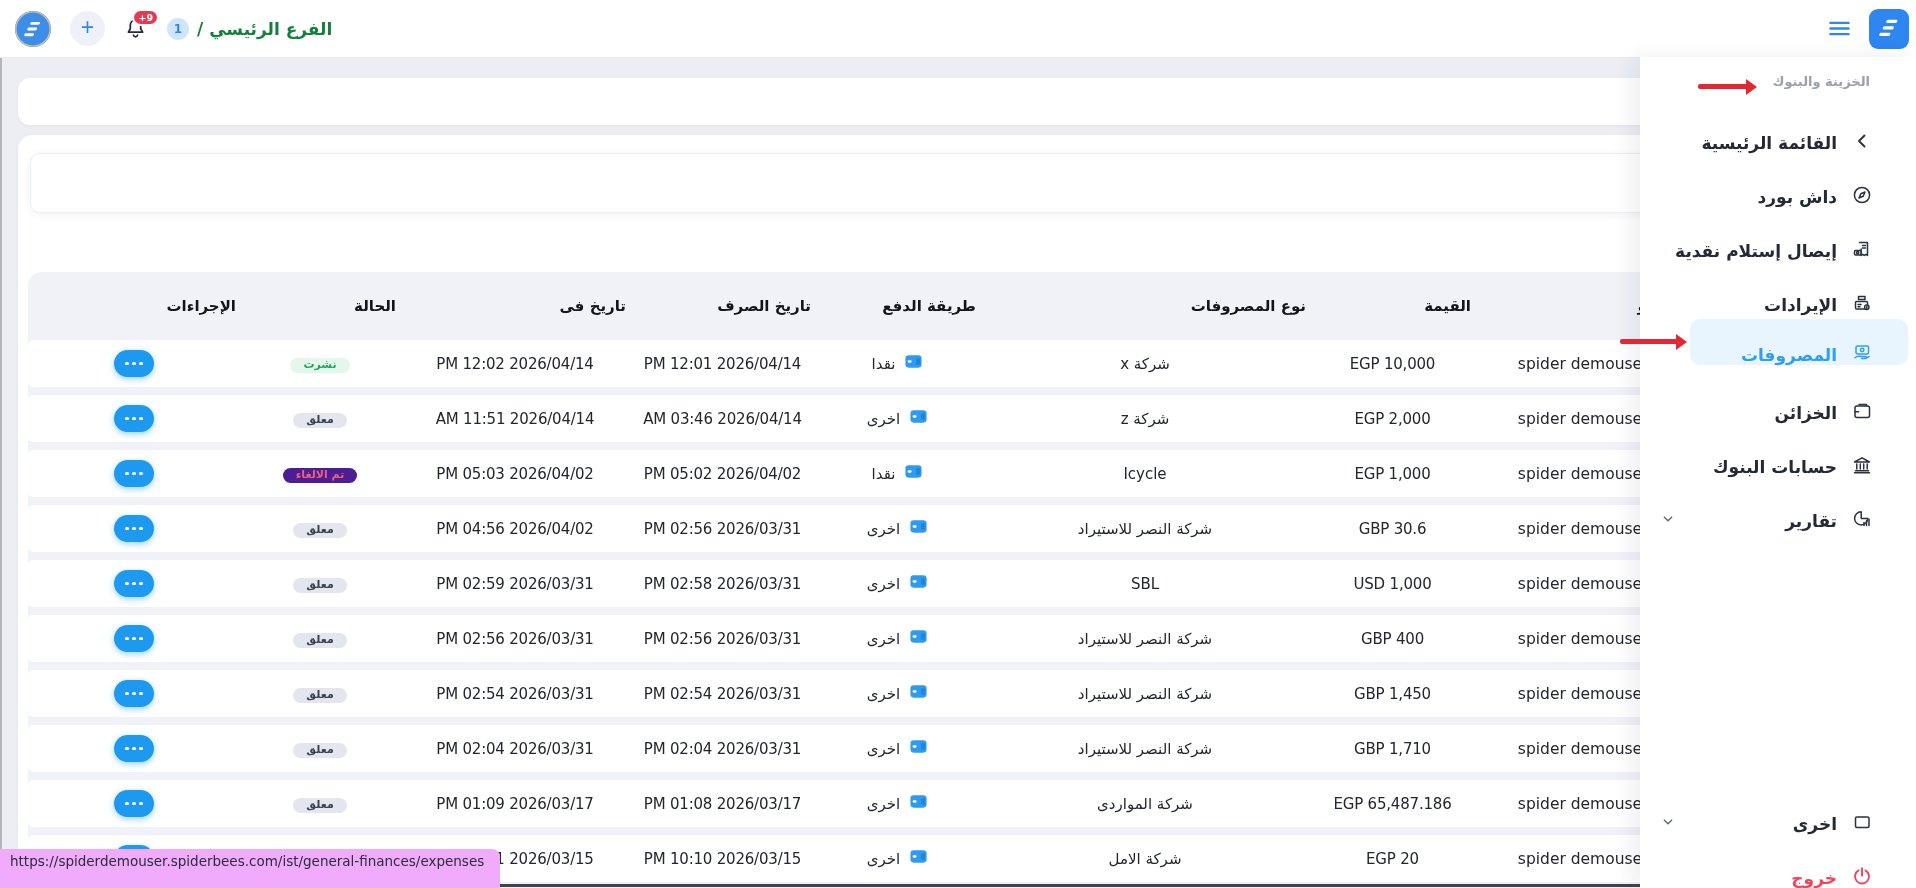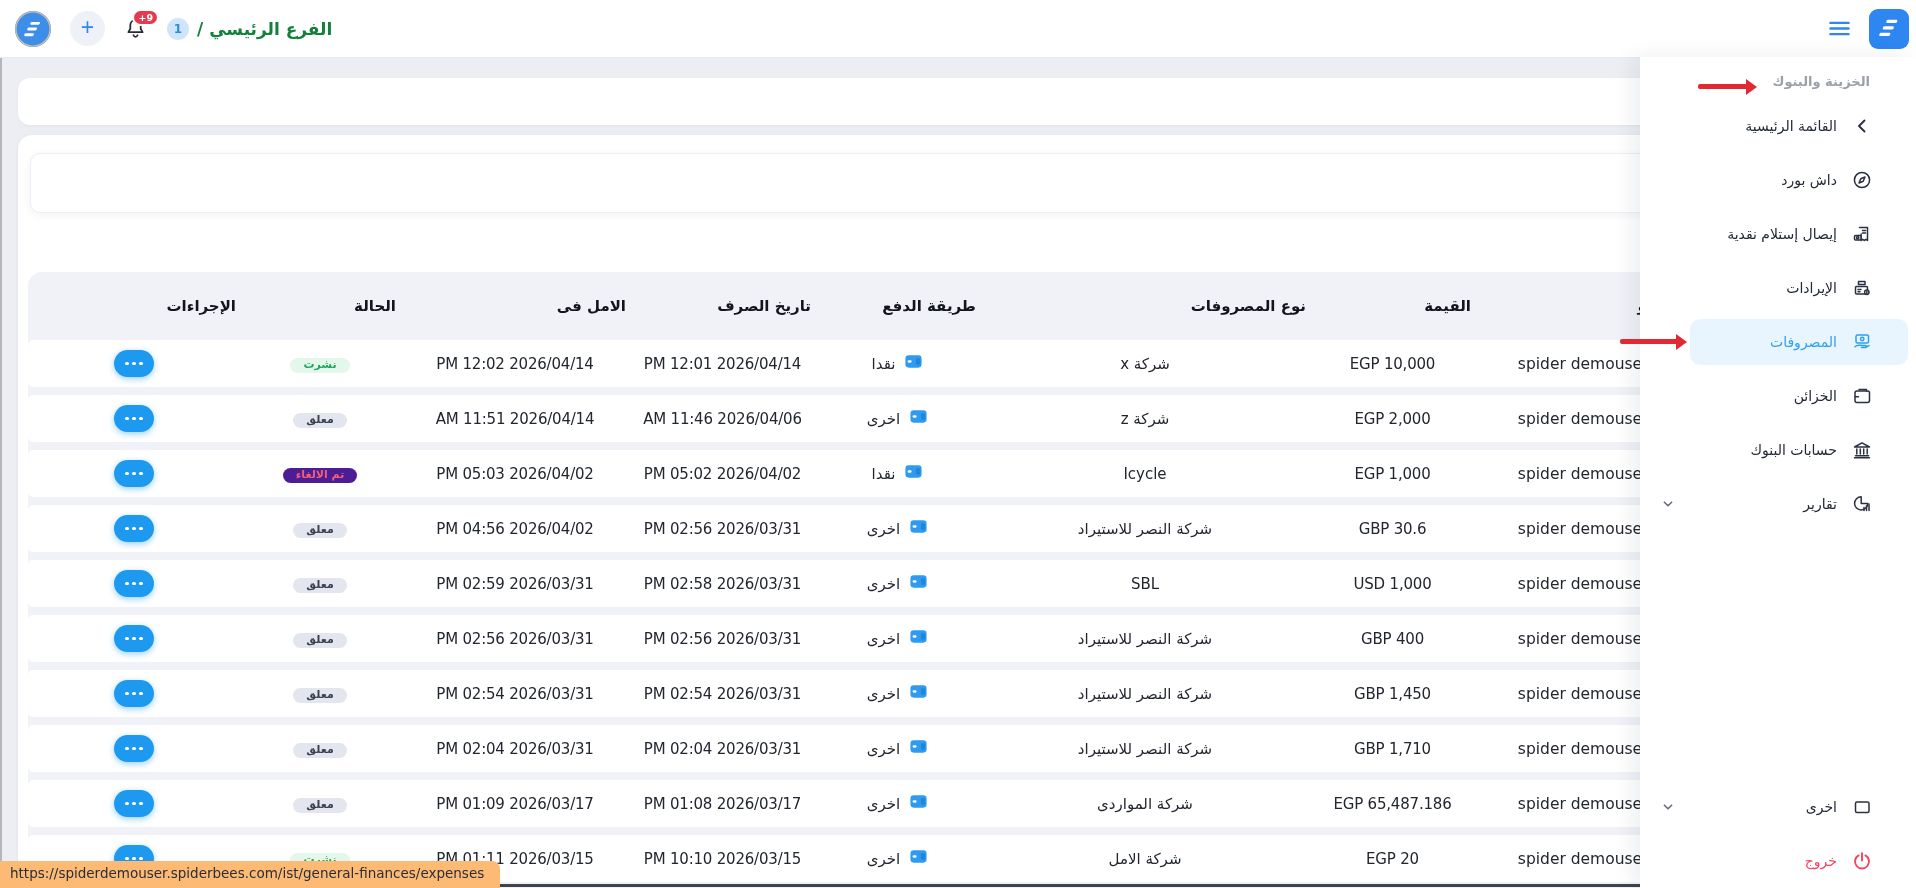--- a/index.html
+++ b/index.html
@@ -50,37 +50,37 @@
   .badge.published{background:#e3f7eb;color:#1fa45c;}
   .badge.pending{background:#e3e6ee;color:#3a4150;}
   .badge.cancelled{background:#4c1d95;color:#ee5f7a;}
   .dots{width:40px;height:27px;border-radius:14px;background:#1d9af0;border:none;cursor:pointer;
     display:inline-flex;align-items:center;justify-content:center;gap:3.5px;box-shadow:0 2px 6px rgba(29,154,240,.45);vertical-align:middle;}
   .dots i{width:3.5px;height:3.5px;border-radius:50%;background:#fff;display:block;}
   
   .sidebar{position:absolute;left:1640px;top:57px;width:276px;height:831px;background:#ffffff;z-index:20;
     box-shadow:-8px 0 20px rgba(20,30,60,.07);display:flex;flex-direction:column;padding-top:14px;box-sizing:border-box;}
   .section-label{direction:rtl;text-align:right;padding:0 46px 0 0;color:#9aa1ad;font-size:13px;font-weight:700;height:28px;line-height:22px;}
-  .side-item{display:flex;align-items:center;height:54px;padding:0 42px 0 18px;direction:rtl;gap:13px;
-    font-size:14px;color:#232935;cursor:pointer;box-sizing:border-box;}
+  .side-item{display:flex;align-items:flex-end;height:54px;padding:0 42px 0 18px;direction:rtl;gap:13px;
+    font-size:17px;color:#232935;cursor:pointer;box-sizing:border-box;font-weight:bold;}
   .side-item .icon{width:24px;height:24px;flex:0 0 24px;display:flex;align-items:center;justify-content:center;}
   .side-item .side-label{white-space:nowrap;}
   .side-item .chev{margin-inline-start:auto;display:flex;width:20px;flex:0 0 20px;}
   .side-item.active{background:#e9f5fe;color:#2f9ff2;border-radius:10px;margin:4px 8px 4px 50px;height:46px;padding:0 34px 0 12px;}
   .side-item.active svg{stroke:#2f9ff2;}
   .side-item.danger{color:#f4435c;}
   .side-spacer{flex:1;}
   
   .arrow{position:absolute;height:5px;background:#e22832;z-index:30;border-radius:2px;}
   .arrow:after{content:'';position:absolute;right:-9px;top:-5.5px;border-left:11px solid #e22832;
     border-top:8px solid transparent;border-bottom:8px solid transparent;}
   .arrow-1{left:1698px;top:84px;width:50px;}
   .arrow-2{left:1620px;top:339px;width:58px;}
-  .url-tooltip{position:absolute;left:0;bottom:0;height:23px;background:#fdba74;color:#2a2e39;font-size:13.5px;
-    padding:4px 16px 0 10px;border-radius:0 8px 0 0;z-index:40;direction:ltr;white-space:nowrap;}
+  .url-tooltip{position:absolute;left:0;bottom:0;height:23px;background:#f0abfc;color:#2a2e39;font-size:13.5px;
+    padding:4px 16px 12px 10px;border-radius:0 8px 0 0;z-index:40;direction:ltr;white-space:nowrap;}
   .bottom-strip{position:absolute;left:60px;bottom:1px;width:1580px;height:3px;background:#3f444c;z-index:15;}
   .left-edge{position:absolute;left:0;top:57px;width:2px;height:831px;background:#b4b6bc;z-index:3;}
 </style>
 </head>
 <body>
 
 <div class="topbar">
   <div class="topbar-left">
     <span class="logo-circle">
       <svg viewBox="0 0 40 40" width="38" height="38">
@@ -143,21 +143,21 @@
         <col style="width:160px">
         <col style="width:212px">
     </colgroup>
     <thead>
         <tr>
           <th>العضو</th>
           <th>القيمة</th>
           <th>نوع المصروفات</th>
           <th>طريقة الدفع</th>
           <th>تاريخ الصرف</th>
-          <th>الامل فى</th>
+          <th>تاريخ فى</th>
           <th>الحالة</th>
           <th>الإجراءات</th>
         </tr>
       </thead>
     <tbody>
         <tr>
           <td class="member">spider demouse</td>
           <td class="num">EGP 10,000</td>
           <td class="type">شركة x</td>
           <td class="method"><span class="method-wrap">
@@ -182,21 +182,21 @@
           <td class="num">EGP 2,000</td>
           <td class="type">شركة z</td>
           <td class="method"><span class="method-wrap">
               <span class="icon"><svg viewBox="0 0 20 20" width="19" height="19">
                   <rect x="1.5" y="3.5" width="17" height="13" rx="3.5" fill="#2e9bf0"></rect>
                   <rect x="3.8" y="8.6" width="4.2" height="2.6" rx="1.2" fill="#ffffff"></rect>
                   <rect x="12.6" y="6.5" width="4.4" height="7" rx="1.5" fill="#1f86d8"></rect>
                 </svg></span>
               <span>اخرى</span>
             </span></td>
-          <td class="num">AM 11:46 2026/04/06</td>
+          <td class="num">AM 03:46 2026/04/14</td>
           <td class="num">AM 11:51 2026/04/14</td>
           <td class="status"><span class="badge pending">معلق</span></td>
           <td class="actions"><button class="dots">
               <i></i>
               <i></i>
               <i></i>
             </button></td>
         </tr>
         <tr>
           <td class="member">spider demouse</td>

